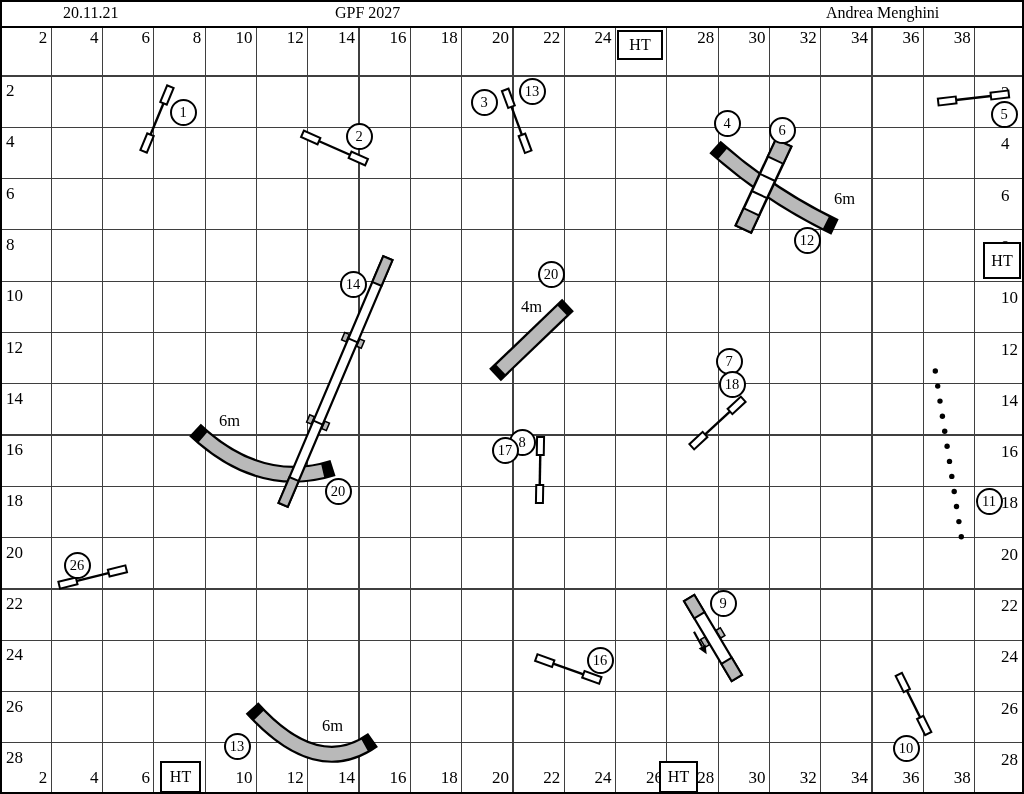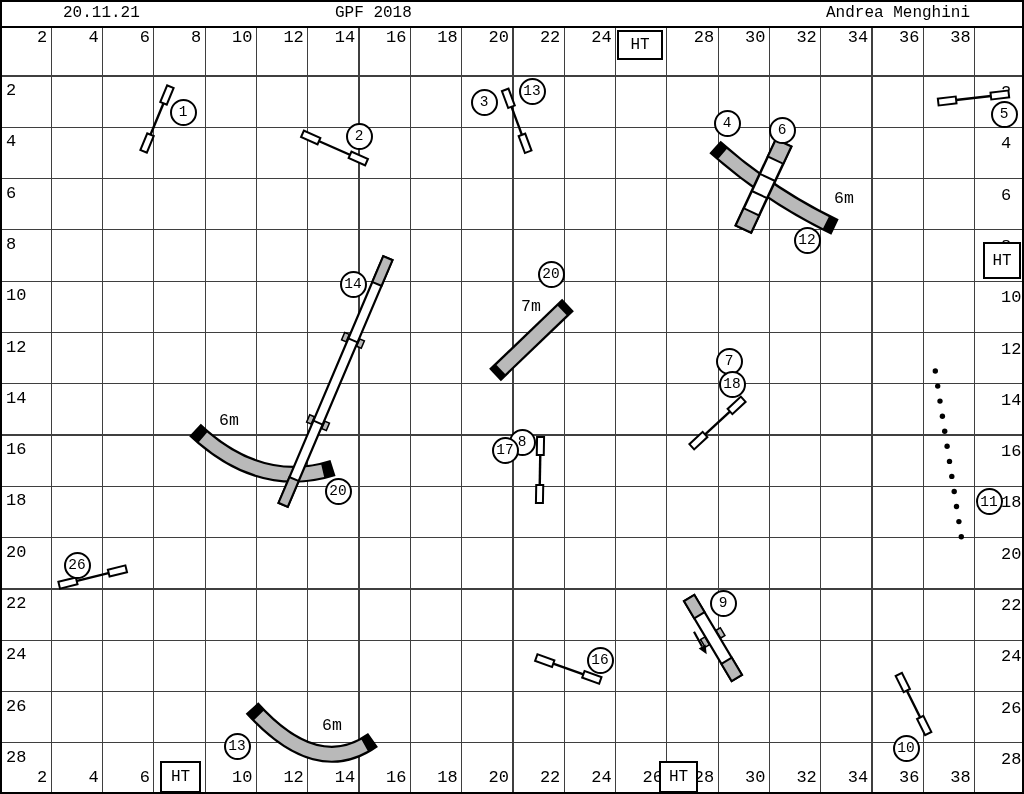--- a/index.html
+++ b/index.html
@@ -1,17 +1,17 @@
 <!DOCTYPE html>
 <html><head>
 <meta charset="utf-8">
 <style>
   html,body{margin:0;padding:0;background:#888;}
   .page{position:relative;width:1024px;height:794px;background:#fff;overflow:hidden;
-        font-family:Liberation Mono, monospace;color:#000;}
+        font-family:Liberation Serif, serif;color:#000;}
   .frame{position:absolute;inset:0;border:2px solid #000;z-index:9;pointer-events:none;}
   .titlesep{position:absolute;left:0;top:26px;width:1024px;height:2px;background:#000;z-index:3;}
   .ttext{position:absolute;top:4px;font-size:16px;white-space:nowrap;z-index:3;}
   .vline{position:absolute;width:1.3px;background:#3f3f3f;z-index:1;}
   .hline{position:absolute;height:1.3px;background:#3f3f3f;z-index:1;}
   .axnum{position:absolute;font-size:17px;z-index:2;line-height:18px;}
   .rt{width:40px;text-align:right;}
   .obs{position:absolute;left:0;top:0;z-index:4;}
   .tlabel{position:absolute;font-size:16.5px;z-index:5;white-space:nowrap;}
   .ht-box{position:absolute;border:2.5px solid #000;background:#fff;z-index:6;box-sizing:border-box;
@@ -19,21 +19,21 @@
   .num-circle{position:absolute;width:27px;height:27px;box-sizing:border-box;border:2px solid #000;
           border-radius:50%;background:#fff;z-index:7;display:flex;align-items:center;
           justify-content:center;font-size:14.5px;}
 </style>
 </head>
 <body>
 
 <div class="page">
 
   <span class="ttext" style="left:63px">20.11.21</span>
-  <span class="ttext" style="left:335px">GPF 2018</span>
+  <span class="ttext" style="left:335px">GPF 2027</span>
   <span class="ttext" style="left:826px">Andrea Menghini</span>
   <div class="titlesep"></div>
 
   <div id="grid">
       <div class="vline" style="left: 50.6px; top: 27px; height: 767px;"></div>
       <div class="vline" style="left: 101.9px; top: 27px; height: 767px;"></div>
       <div class="vline" style="left: 153.2px; top: 27px; height: 767px;"></div>
       <div class="vline" style="left: 204.5px; top: 27px; height: 767px;"></div>
       <div class="vline" style="left: 255.8px; top: 27px; height: 767px;"></div>
       <div class="vline" style="left: 307.1px; top: 27px; height: 767px;"></div>
@@ -243,21 +243,21 @@
         <circle cx="951.8" cy="476.4" r="2.7" fill="#000"></circle>
         <circle cx="954.2" cy="491.5" r="2.7" fill="#000"></circle>
         <circle cx="956.5" cy="506.5" r="2.7" fill="#000"></circle>
         <circle cx="958.9" cy="521.6" r="2.7" fill="#000"></circle>
         <circle cx="961.3" cy="536.7" r="2.7" fill="#000"></circle>
       </g>
   </svg>
 
   <span class="tlabel" style="left:834px;top:189px">6m</span>
   <span class="tlabel" style="left:219px;top:411px">6m</span>
-  <span class="tlabel" style="left:521px;top:297px">7m</span>
+  <span class="tlabel" style="left:521px;top:297px">4m</span>
   <span class="tlabel" style="left:322px;top:716px">6m</span>
 
   <div class="ht-box" style="left:617px;top:30px;width:46px;height:30px">HT</div>
   <div class="ht-box" style="left:983px;top:242px;width:38px;height:37px">HT</div>
   <div class="ht-box" style="left:160px;top:761px;width:41px;height:32px">HT</div>
   <div class="ht-box" style="left:659px;top:761px;width:39px;height:32px">HT</div>
 
   <div id="circles">
       <div class="num-circle" style="left: 169.5px; top: 98.5px;">1</div>
       <div class="num-circle" style="left: 345.5px; top: 122.5px;">2</div>

